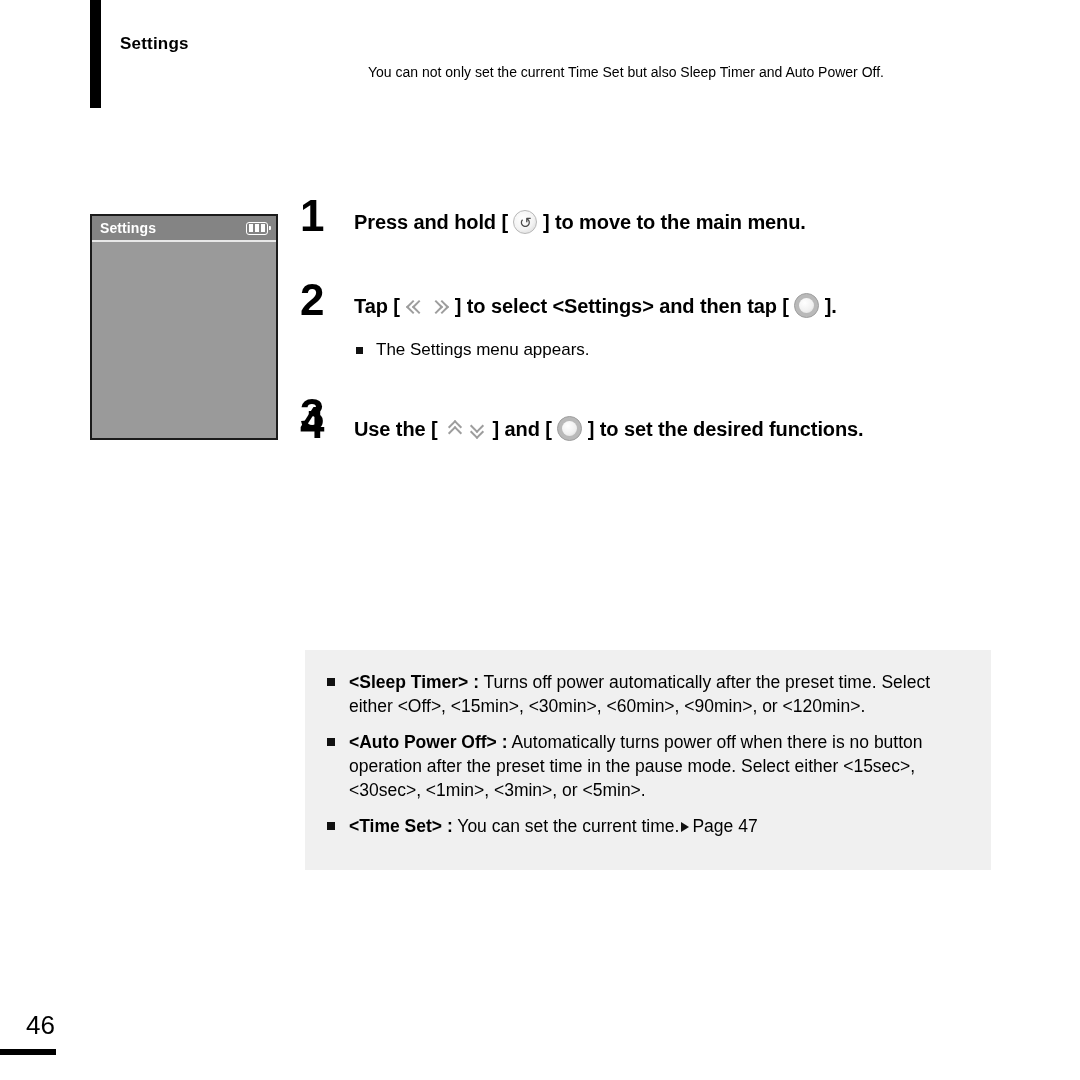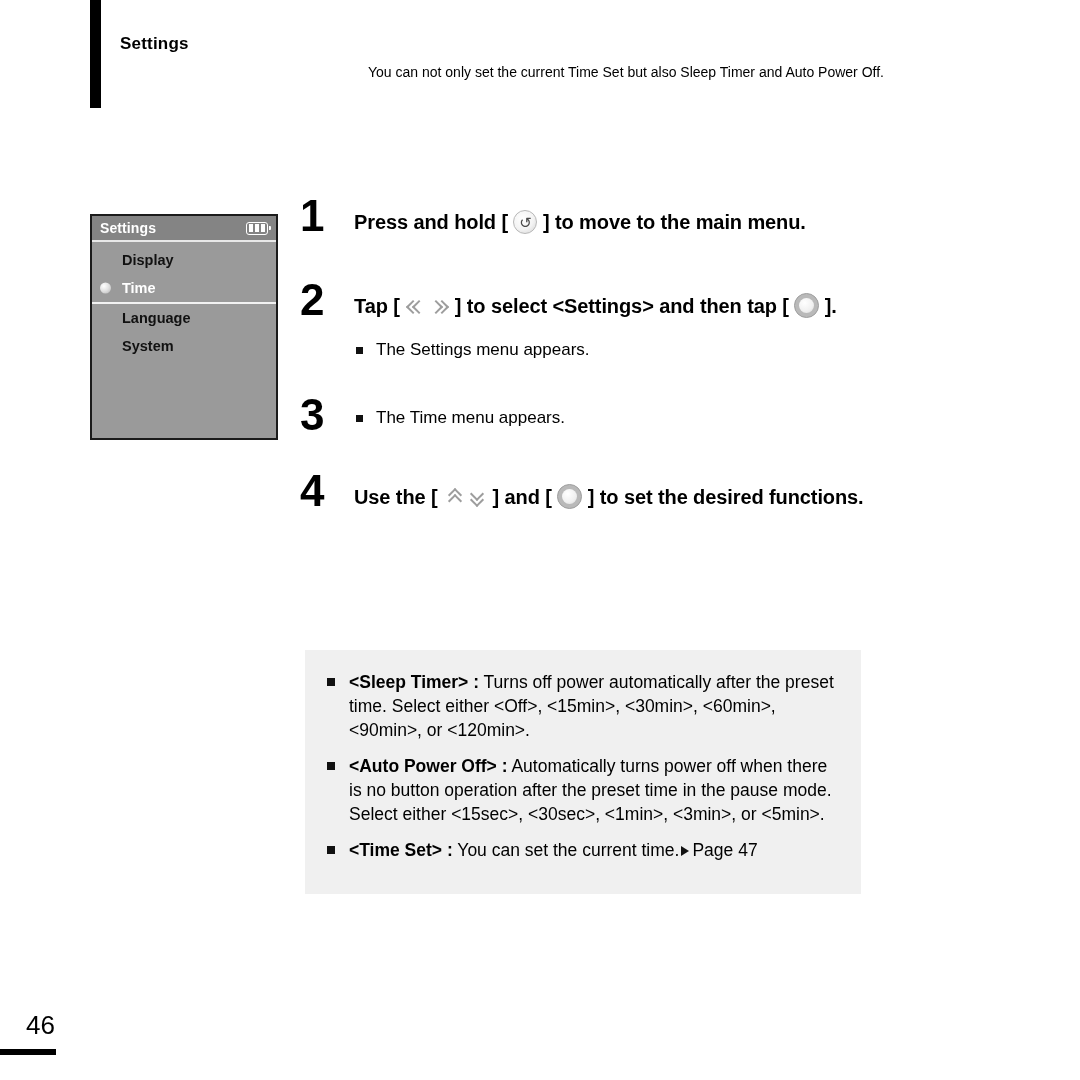--- a/index.html
+++ b/index.html
@@ -285,21 +285,21 @@
     left: 7px;
   }
   .chev-down::before { top: 3px; }
   .chev-down::after  { top: 9px; }
 
   
   .note-box {
     position: absolute;
     left: 305px;
     top: 650px;
-    width: 556px;
+    width: 686px;
     padding: 20px 24px 20px 20px;
     background: #f0f0f0;
     box-sizing: border-box;
   }
   .note-item {
     position: relative;
     padding-left: 24px;
     font-size: 17.5px;
     line-height: 24px;
     margin-bottom: 12px;
@@ -355,35 +355,20 @@
   <div class="header-desc">You can not only set the current Time Set but also Sleep Timer and Auto Power Off.</div>
 </div>
 
 <div class="device">
   <div class="device-titlebar">
     <div class="device-title">Settings</div>
     <div class="battery">
       <i></i>
         <i></i>
         <i></i>
-    </div>
-  </div>
-  <div class="device-menu">
-    <div class="device-item">
-      <span>Display</span>
-    </div>
-    <div class="device-item selected">
-      <span class="sel-dot"></span>
-      <span>Time</span>
-    </div>
-    <div class="device-item">
-      <span>Language</span>
-    </div>
-    <div class="device-item">
-      <span>System</span>
     </div>
   </div>
 </div>
 
 <div class="steps">
 
   <div class="step" style="margin-bottom:56px;">
     <div class="step-num">1</div>
     <div class="step-text">
       <span>Press and hold [</span>
@@ -402,24 +387,20 @@
       <span>].</span>
     </div>
     <div class="sub">
       <span class="sq"></span>
       <span>The Settings menu appears.</span>
     </div>
   </div>
 
   <div class="step" style="margin-bottom:54px;">
     <div class="step-num">3</div>
-    <div class="sub">
-      <span class="sq"></span>
-      <span>The Time menu appears.</span>
-    </div>
   </div>
 
   <div class="step">
     <div class="step-num">4</div>
     <div class="step-text">
       <span>Use the [</span>
       <span class="key-pair"><span class="chev chev-up"></span><span class="chev chev-down"></span></span>
       <span>] and [</span>
       <span class="key key-select"></span>
       <span>] to set the desired functions.</span>

